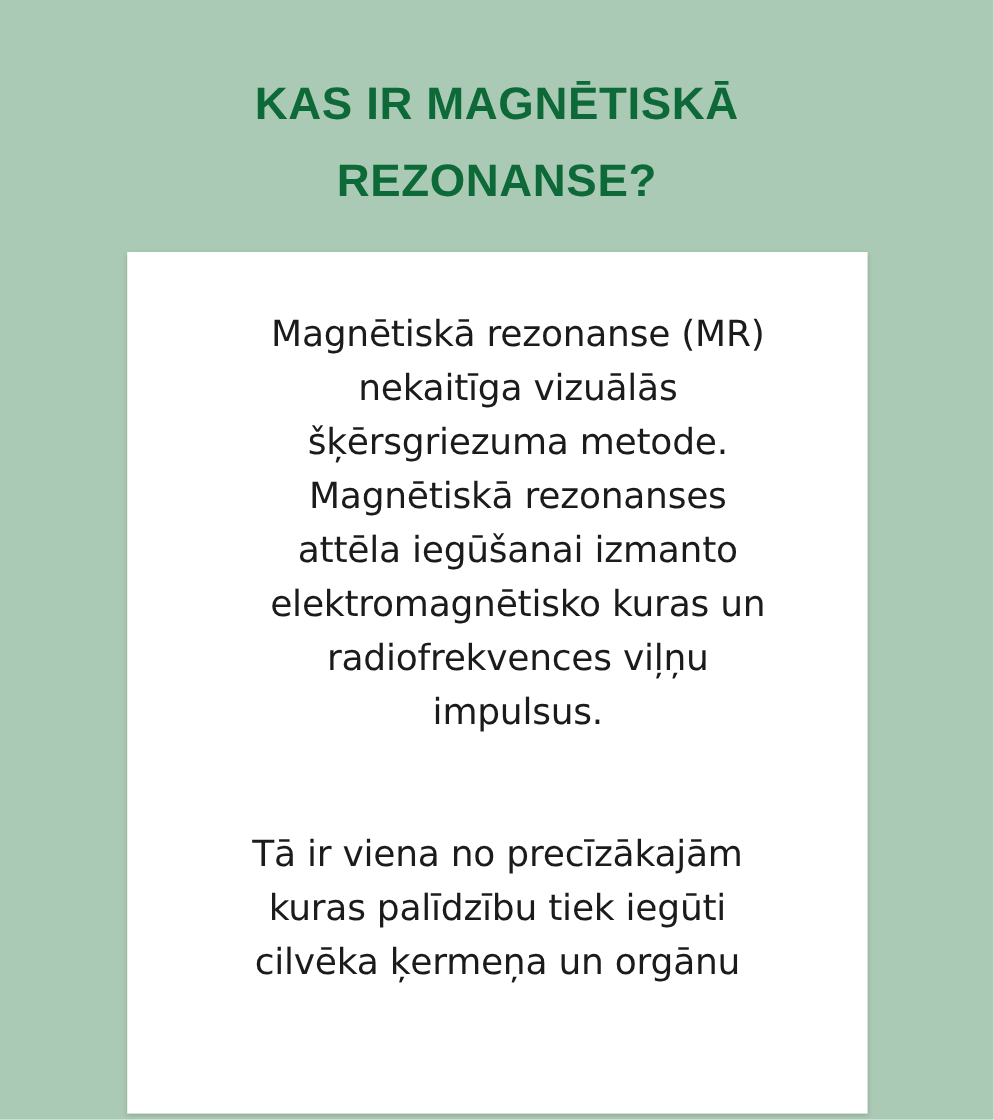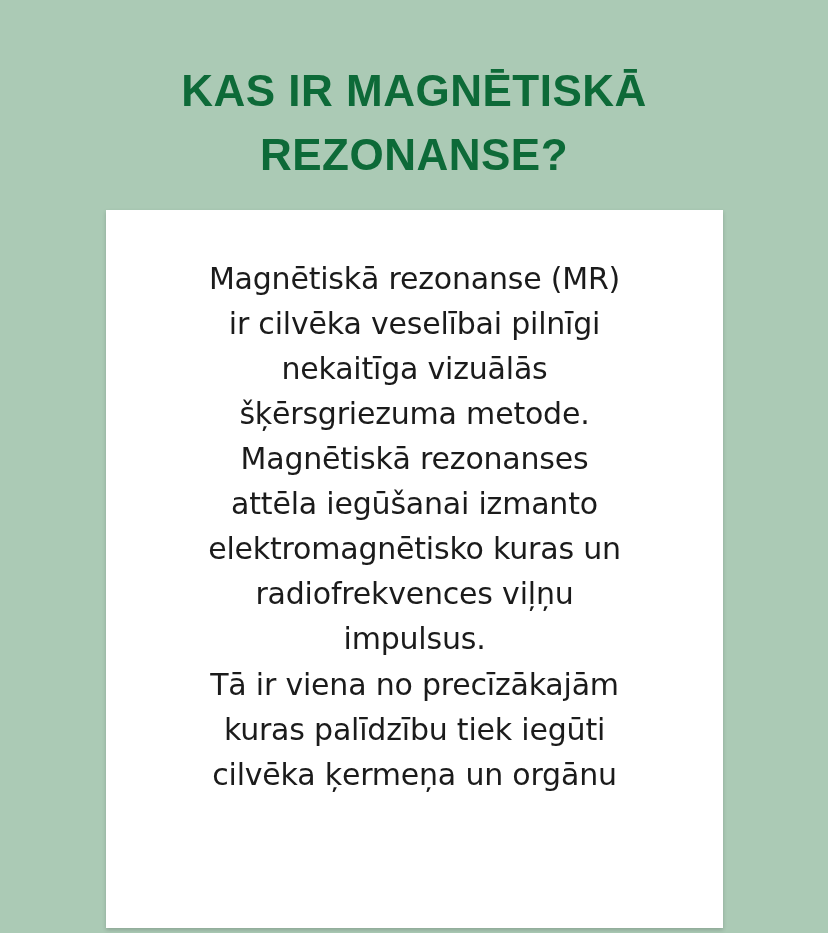--- a/index.html
+++ b/index.html
@@ -16,21 +16,21 @@
     }
     .title {
       position: absolute;
       left: 0;
       top: 30px;
       width: 828px;
       text-align: center;
       color: #0d6a38;
       font-family: "Liberation Sans", sans-serif;
       font-weight: bold;
-      font-size: 44px;
+      font-size: 38px;
       line-height: 64px;
       letter-spacing: 0.5px;
     }
     .title span { display: block; }
     .card {
       position: absolute;
       left: 106px;
       top: 210px;
       width: 617px;
       height: 718px;
@@ -42,35 +42,34 @@
       left: 0;
       width: 617px;
       text-align: center;
       color: #1b1b1b;
       font-family: "DejaVu Sans", sans-serif;
       font-size: 30px;
       line-height: 45px;
       letter-spacing: -0.2px;
     }
     .para span { display: block; white-space: nowrap; }
-    .p1 { top: 46px; }
-    .p2 { top: 452px; }
+    .p1 { top: 46px; padding-left: 17px; }
+    .p2 { top: 480px; }
   </style>
 </head>
 <body>
 
 <h1 class="title">
   <span>KAS IR MAGNĒTISKĀ</span>
   <span>REZONANSE?</span>
 </h1>
 
 <div class="card">
   <div class="para p1">
     <span>Magnētiskā rezonanse (MR)</span>
-    <span>ir cilvēka veselībai pilnīgi</span>
     <span>nekaitīga vizuālās</span>
     <span>šķērsgriezuma metode.</span>
     <span>Magnētiskā rezonanses</span>
     <span>attēla iegūšanai izmanto</span>
     <span>elektromagnētisko kuras un</span>
     <span>radiofrekvences viļņu</span>
     <span>impulsus.</span>
   </div>
   <div class="para p2">
     <span>Tā ir viena no precīzākajām</span>

